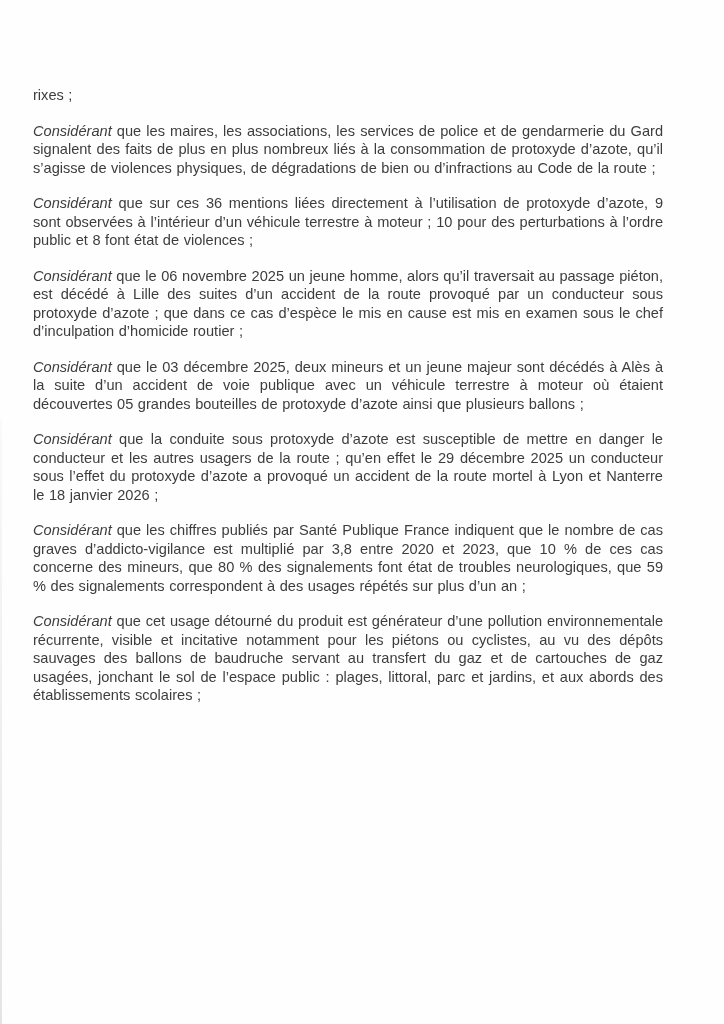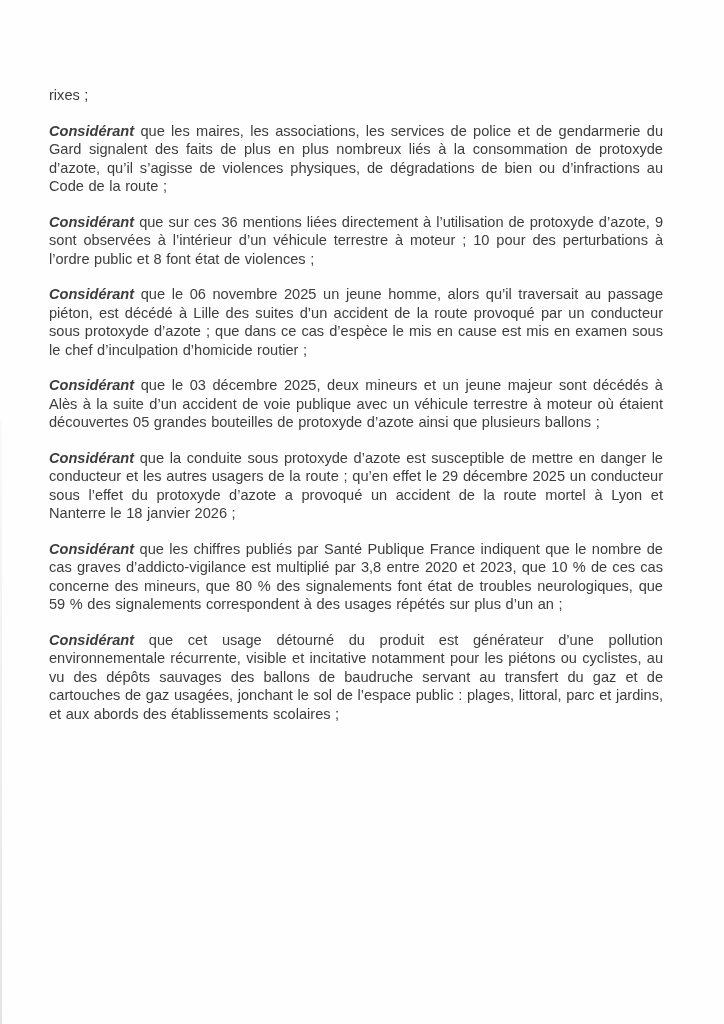--- a/index.html
+++ b/index.html
@@ -7,21 +7,21 @@
     padding: 0;
     background: #f0f0f0;
   }
   .page {
     position: relative;
     width: 724px;
     height: 1024px;
     box-sizing: border-box;
     margin: 0 auto;
     background: #fefefe;
-    padding: 86px 61px 0 49px;
+    padding: 86px 61px 0 33px;
     font-family: "Liberation Sans", "DejaVu Sans", sans-serif;
     font-size: 14.6px;
     line-height: 18.5px;
     color: #3d3d3d;
     text-align: justify;
     overflow: hidden;
   }
   
   .page::before {
     content: "";
@@ -31,21 +31,21 @@
     bottom: 0;
     width: 2px;
     background: linear-gradient(to bottom, rgba(0,0,0,0.02), rgba(0,0,0,0.10));
     pointer-events: none;
   }
   p.para {
     margin: 0 0 17px 0;
     word-spacing: 0.5px;
   }
   .lead {
-    font-weight: 700;
+    font-weight: 400;
     font-style: italic;
   }
 </style>
 </head>
 <body>
 
 <div class="page">
 
   <p class="para"><strong class="lead"></strong><span>rixes ;</span></p>
 

